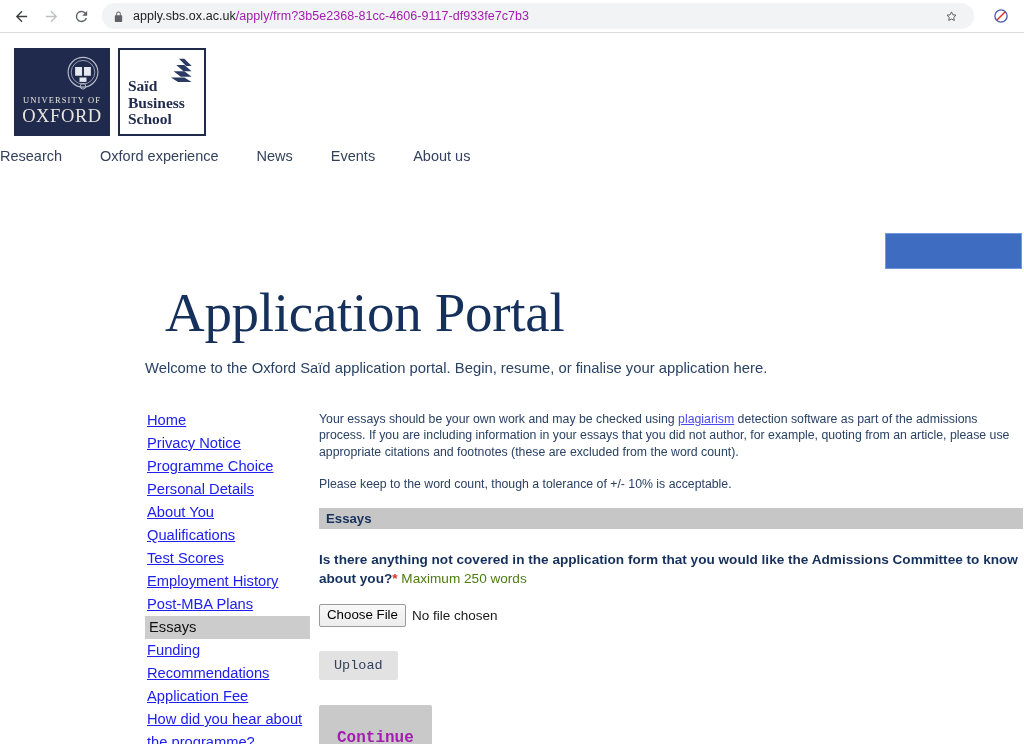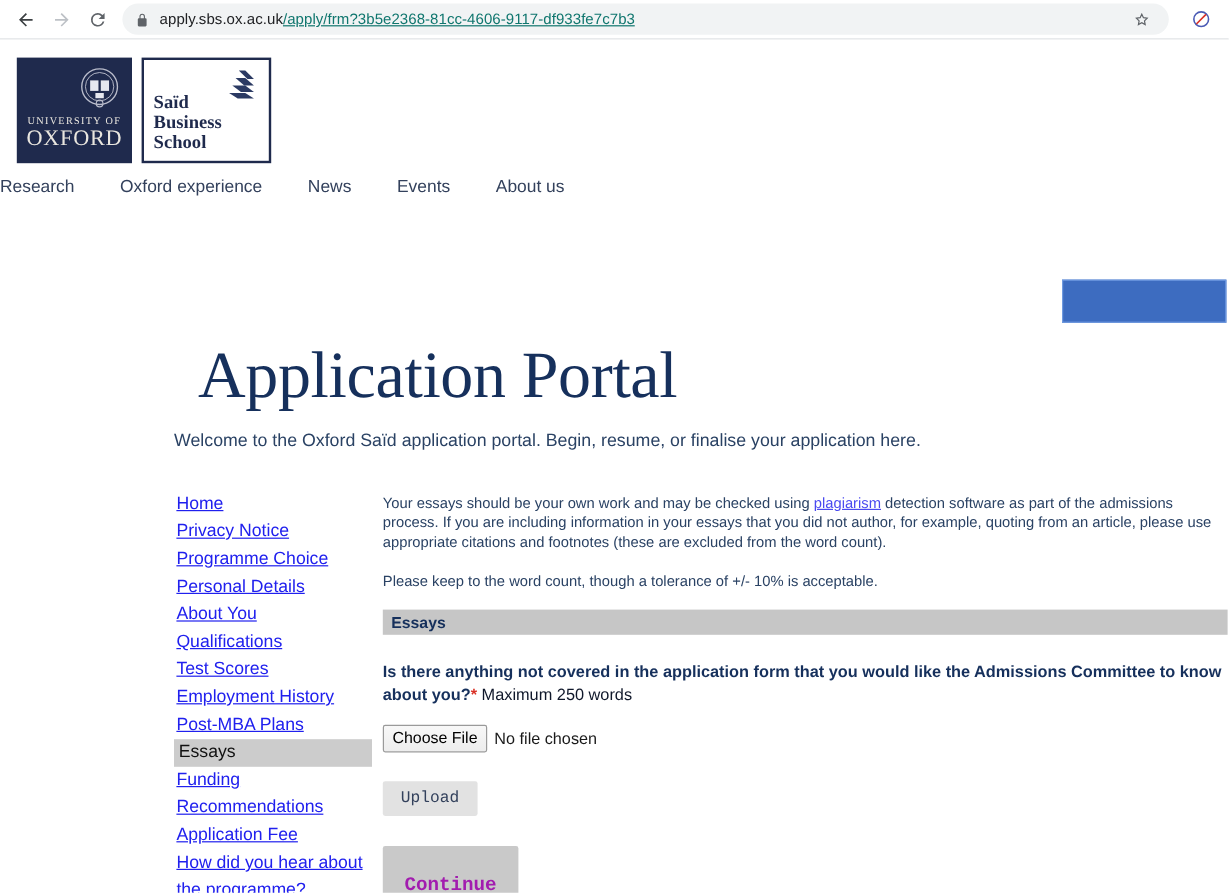--- a/index.html
+++ b/index.html
@@ -41,21 +41,21 @@
   }
   .lock-icon { flex: 0 0 auto; margin-right: 9px; display: flex; align-items: center;}
   .url-text {
     font-size: 12.5px;
     color: #202124;
     white-space: nowrap;
     overflow: hidden;
     text-overflow: ellipsis;
     letter-spacing: 0.05px;
   }
-  .url-text .dim { color: #0f766e; text-decoration: underline; }
+  .url-text .dim { color: #a21caf; }
   .omni-right {
     display: flex; align-items: center; gap: 2px;
     flex: 0 0 auto; margin-left: auto;
   }
   .star-btn { width: 22px; height: 22px; display: flex; align-items: center; justify-content: center; }
   .ext-btn { width: 26px; height: 26px; display: flex; align-items: center; justify-content: center; margin-left: 6px;}
 
   
   .page { position: relative; width: 1024px; height: 711px; background: #fff; }
 
@@ -74,21 +74,21 @@
   .ox-words {
     position: absolute; left: 0; right: 0; bottom: 9px;
     text-align: center;
     color: #e9e6df;
     font-family: "Liberation Serif", serif;
   }
   .ox-words .small { font-size: 8.5px; letter-spacing: 1.1px; display: block; margin-bottom: 1px; }
   .ox-words .big { font-size: 18.5px; letter-spacing: 0.6px; display: block; }
 
   .sbs-logo {
-    width: 108px; height: 88px;
+    width: 88px; height: 88px;
     background: #ffffff;
     border: 2px solid #1f2a4d;
     position: relative;
     overflow: hidden;
   }
   .sbs-mark { position: absolute; right: 7px; top: 6px; width: 36px; height: 36px; }
   .sbs-words {
     position: absolute; left: 8px; bottom: 6px;
     font-family: "Liberation Serif", serif;
     color: #1f2a4d;
@@ -187,21 +187,21 @@
 
   .question {
     font-size: 13.6px;
     line-height: 19px;
     font-weight: 700;
     color: #16305c;
     margin: 0 0 16px 0;
     max-width: 700px;
   }
   .question .req { color: #d93025; font-weight: 700; }
-  .question .maxwords { font-weight: 400; color: #0f172a; margin-top: 17px; }
+  .question .maxwords { font-weight: 400; color: #4d7c0f; margin-top: 17px; }
 
   .file-row { display: flex; align-items: center; margin-bottom: 24px; }
   .choose-file {
     font-family: "Liberation Sans", sans-serif;
     font-size: 13.3px;
     color: #000;
     background: linear-gradient(#f8f8f8, #ededed);
     border: 1px solid #9a9a9a;
     border-radius: 2px;
     padding: 2px 7px 3px 7px;

